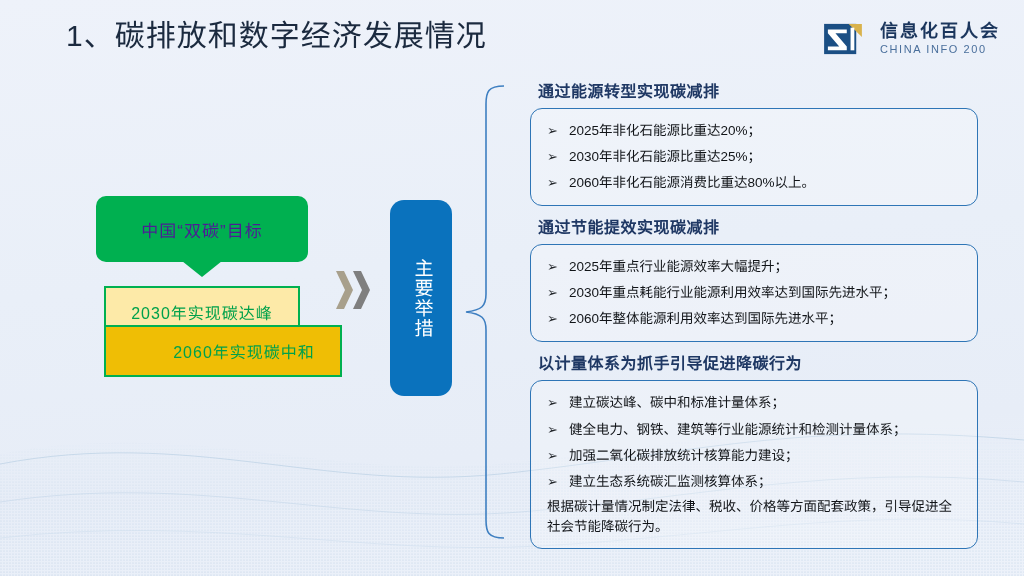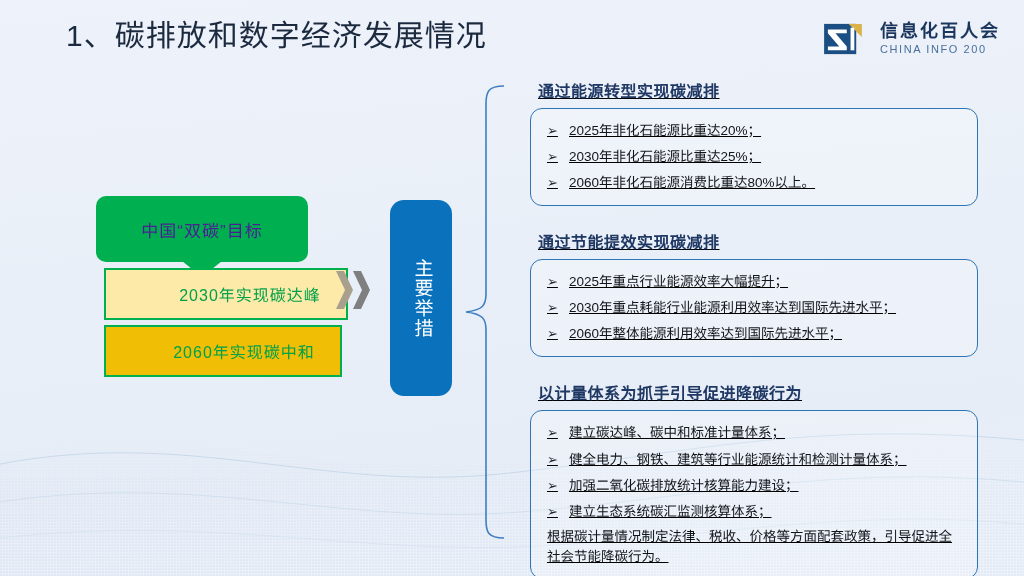--- a/index.html
+++ b/index.html
@@ -122,23 +122,22 @@
     height: 48px;
     border: 2px solid #00b050;
     display: flex;
     align-items: center;
     justify-content: center;
     font-size: 16px;
     color: #00a14b;
     letter-spacing: 1px;
   }
   .goal-item.peak {
-    top: 268px;
+    top: 286px;
     background: #fdeaa8;
-    padding-left: 48px;
   }
   .goal-item.neutral {
     top: 325px;
     background: #efbe05;
     padding-left: 42px;
   }
 
   .chevrons {
     position: absolute;
     left: 333px;
@@ -178,21 +177,21 @@
     pointer-events: none;
   }
 
   
   .sections {
     position: absolute;
     left: 530px;
     top: 78px;
     width: 448px;
   }
-  .section { margin-bottom: 23px; text-decoration: underline; }
+  .section { margin-bottom: 8px; }
   .section-heading {
     font-size: 16px;
     font-weight: bold;
     color: #1f3864;
     letter-spacing: 0.5px;
     margin: 0 0 6px 8px;
     white-space: nowrap;
   }
   .section-box {
     border: 1.4px solid #2e75b6;

